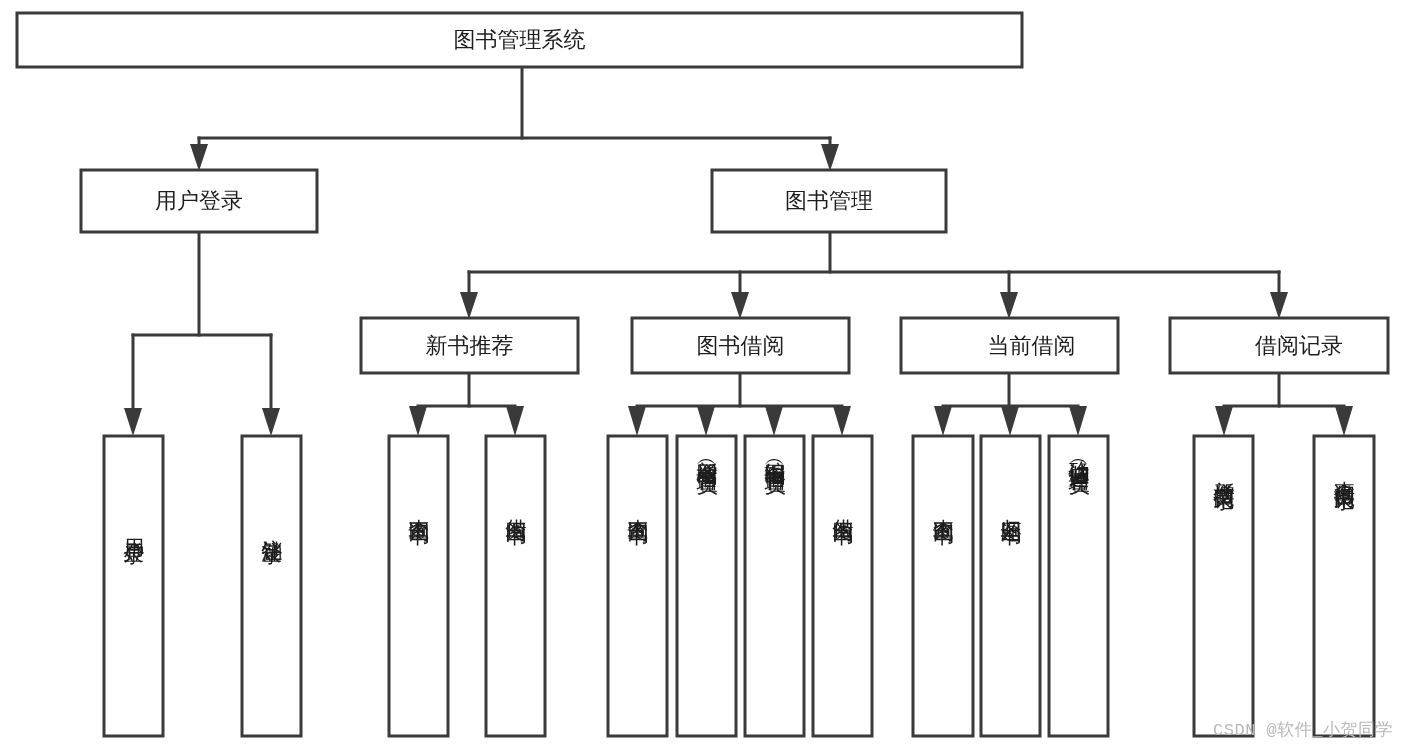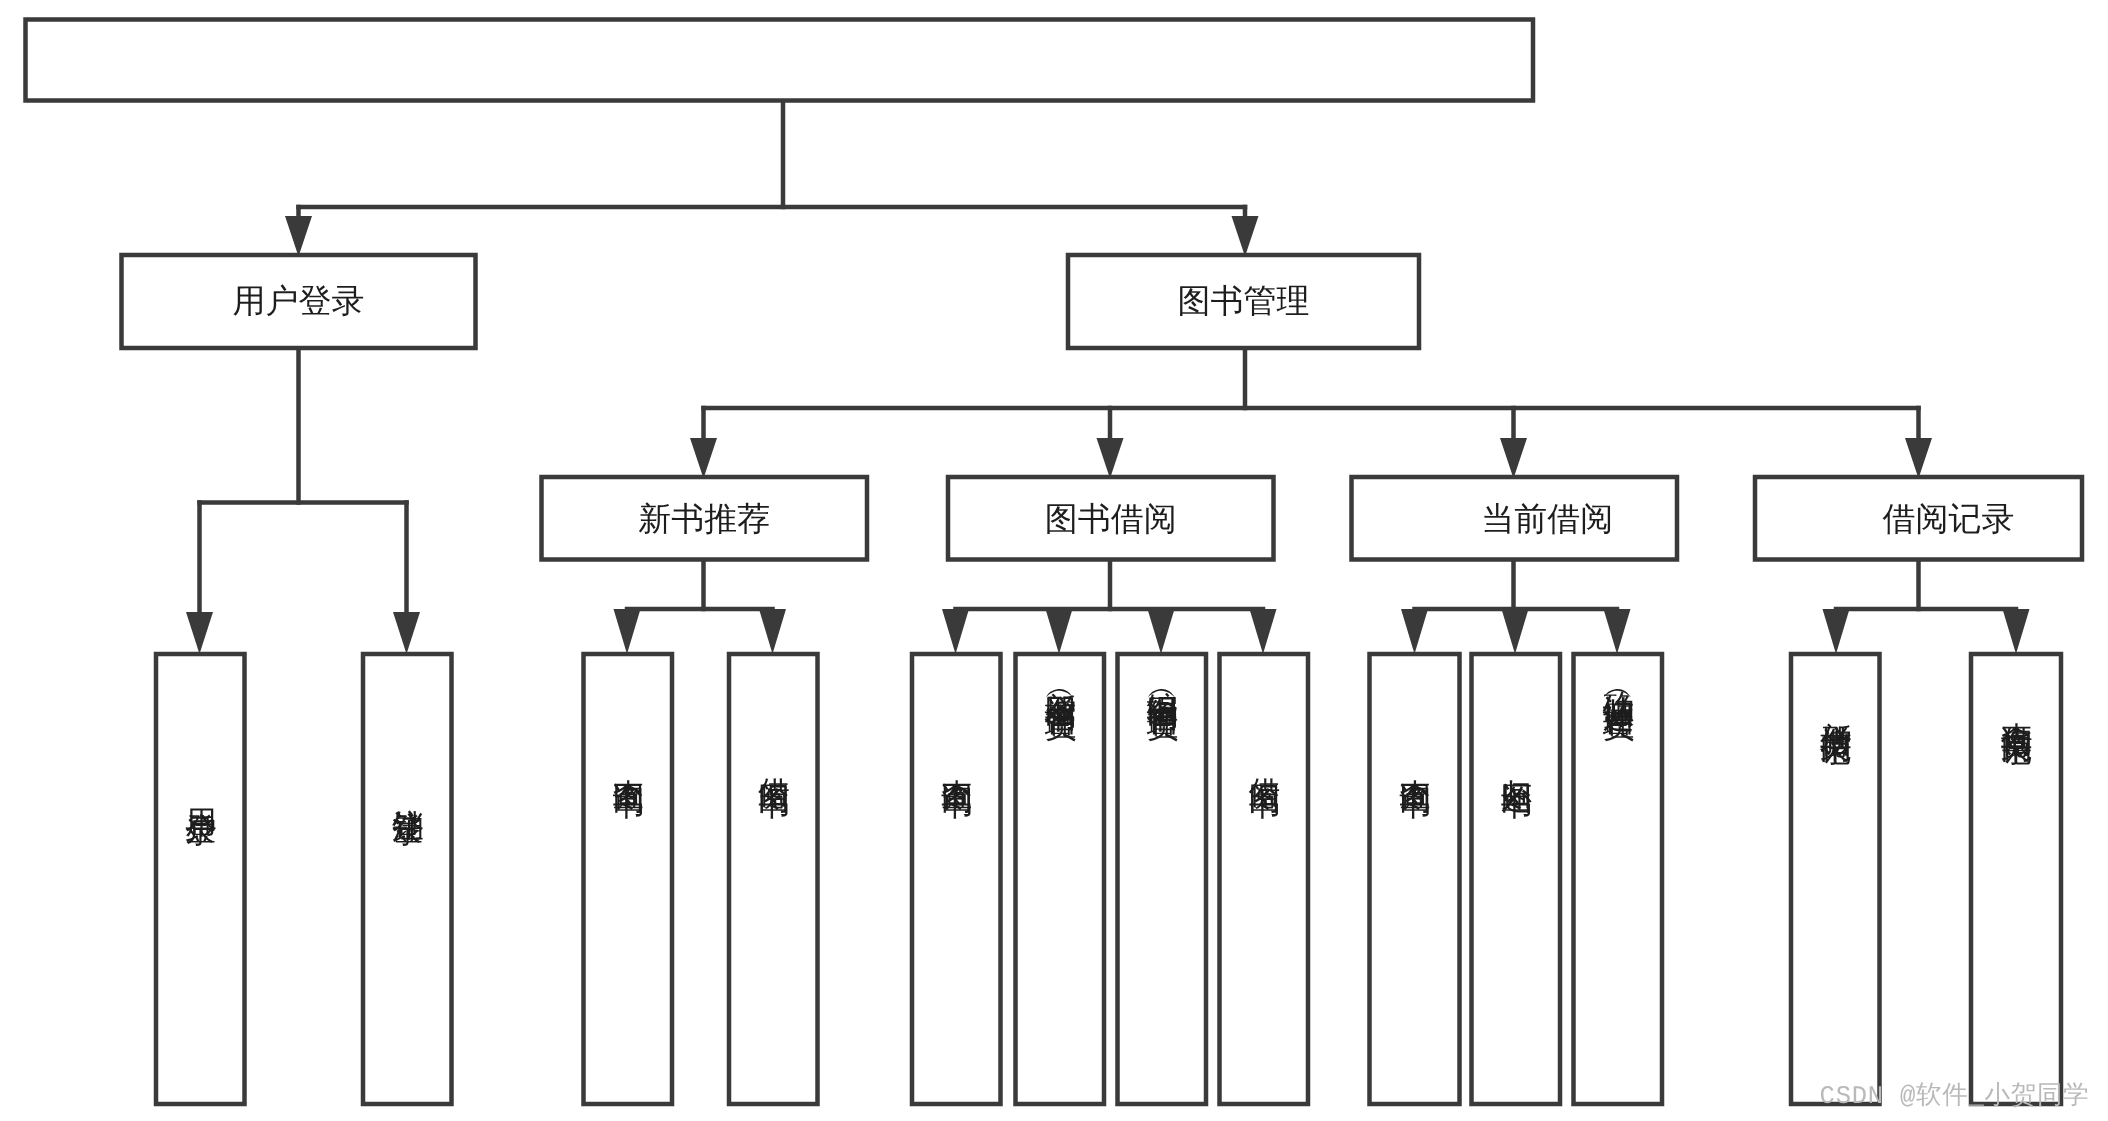--- a/index.html
+++ b/index.html
@@ -168,20 +168,23 @@
 
       <rect class="node-box" x="913" y="436" width="60" height="300"></rect>
       <rect class="node-box" x="981" y="436" width="59" height="300"></rect>
       <rect class="node-box" x="1049" y="436" width="59" height="300"></rect>
 
       <rect class="node-box" x="1194" y="436" width="59" height="300"></rect>
       <rect class="node-box" x="1314" y="436" width="60" height="300"></rect>
     </g>
   </svg>
 
+  <div class="hlabel-wrap" style="left:17px; top:13px; width:1005px; height:54px;">
+    <span class="hlabel-text">图书管理系统</span>
+  </div>
 
   <div class="hlabel-wrap" style="left:81px; top:170px; width:236px; height:62px;">
     <span class="hlabel-text">用户登录</span>
   </div>
 
   <div class="hlabel-wrap" style="left:361px; top:318px; width:217px; height:55px;">
     <span class="hlabel-text">新书推荐</span>
   </div>
 
   <div class="hlabel-wrap" style="left:712px; top:170px; width:234px; height:62px;">

